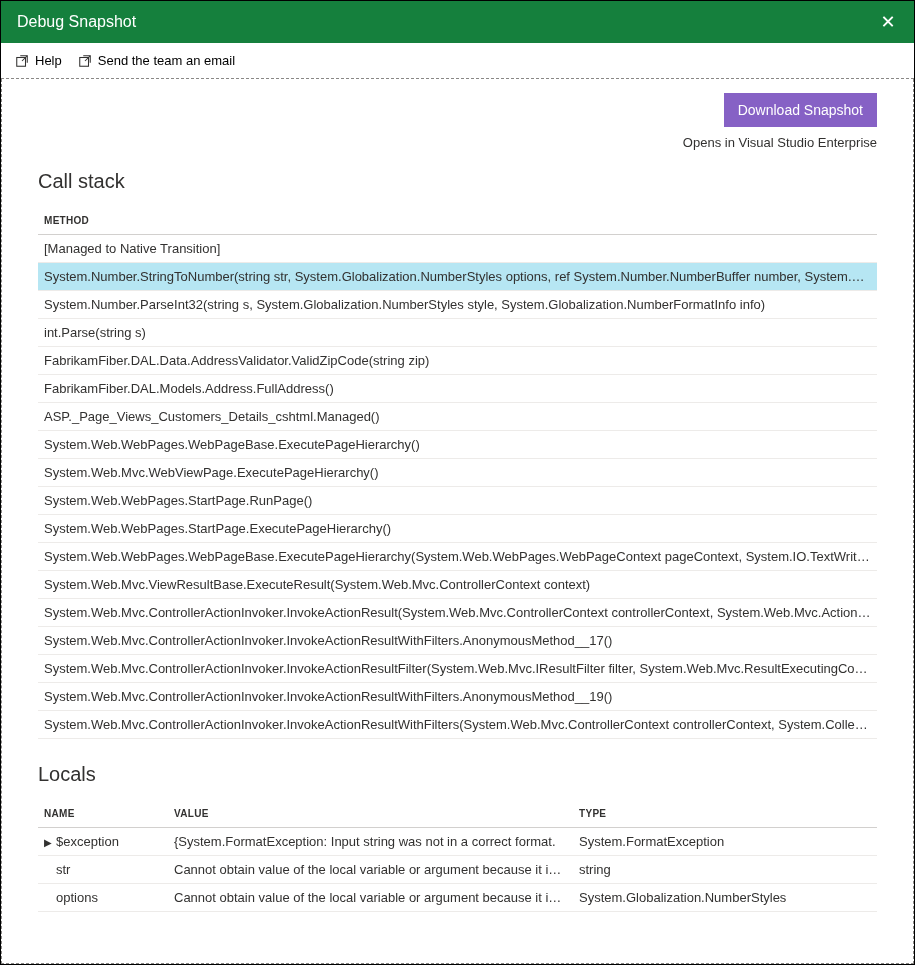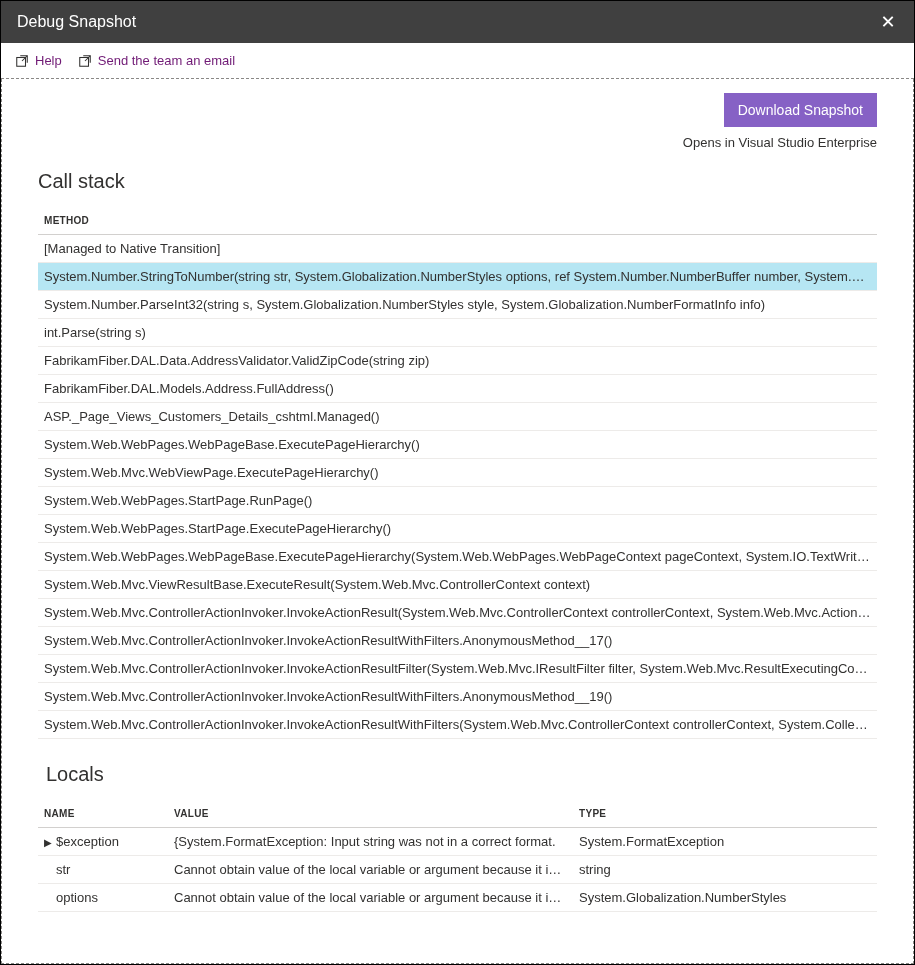--- a/index.html
+++ b/index.html
@@ -7,41 +7,41 @@
     font-family: "Segoe UI", Arial, sans-serif;
     font-size: 13px;
     color: #323130;
     background: #ffffff;
     width: 915px;
     height: 965px;
     overflow: hidden;
   }
   .window { width: 915px; height: 965px; display: flex; flex-direction: column; border: 1px solid #000; }
   .titlebar {
-    background: #404040;
+    background: #15803d;
     color: #ffffff;
     display: flex;
     align-items: center;
     justify-content: space-between;
     height: 42px;
     padding: 0 12px 0 16px;
   }
   .titlebar-title { font-size: 16px; font-weight: 400; }
   .close-btn { color: #fff; font-size: 18px; width: 28px; height: 28px; display:flex; align-items:center; justify-content:center; cursor:pointer; }
   .toolbar {
     height: 36px;
     display: flex;
     align-items: center;
     gap: 16px;
     padding: 0 14px;
     border-bottom: 1px dashed #8a8886;
     background: #ffffff;
   }
   .tool-link {
-    display: flex; align-items: center; gap: 6px; color: #701a75; cursor: pointer; font-size: 13px;
+    display: flex; align-items: center; gap: 6px; color: #000000; cursor: pointer; font-size: 13px;
   }
   .popout-icon { width: 14px; height: 14px; display:inline-block; }
   .popout-icon svg { width:14px; height:14px; }
 
   .scroll-wrap { position: relative; flex: 1; overflow: auto; border-left: 1px dashed #8a8886; border-right: 1px dashed #8a8886; border-bottom: 1px dashed #8a8886;}
   .content { padding: 14px 36px 30px 36px; }
 
   .download-area { display:flex; flex-direction:column; align-items:flex-end; margin-bottom: 20px;}
   .download-btn {
     background: #8661c5;
@@ -199,21 +199,21 @@
             </tr>
             <tr>
               <td>System.Web.Mvc.ControllerActionInvoker.InvokeActionResultWithFilters.AnonymousMethod__19()</td>
             </tr>
             <tr>
               <td>System.Web.Mvc.ControllerActionInvoker.InvokeActionResultWithFilters(System.Web.Mvc.ControllerContext controllerContext, System.Collections.Generic.IList filters, System.Web.Mvc.ActionResult actionResult)</td>
             </tr>
           </tbody>
       </table>
 
-      <h2 class="section" style="margin-top:24px;margin-left:8px;">Locals</h2>
+      <h2 class="section" style="margin-top:24px;">Locals</h2>
 
       <table class="locals">
         <colgroup>
           <col class="locals-col-name">
             <col class="locals-col-value">
             <col>
         </colgroup>
         <thead>
           <tr>
             <th>NAME</th>

